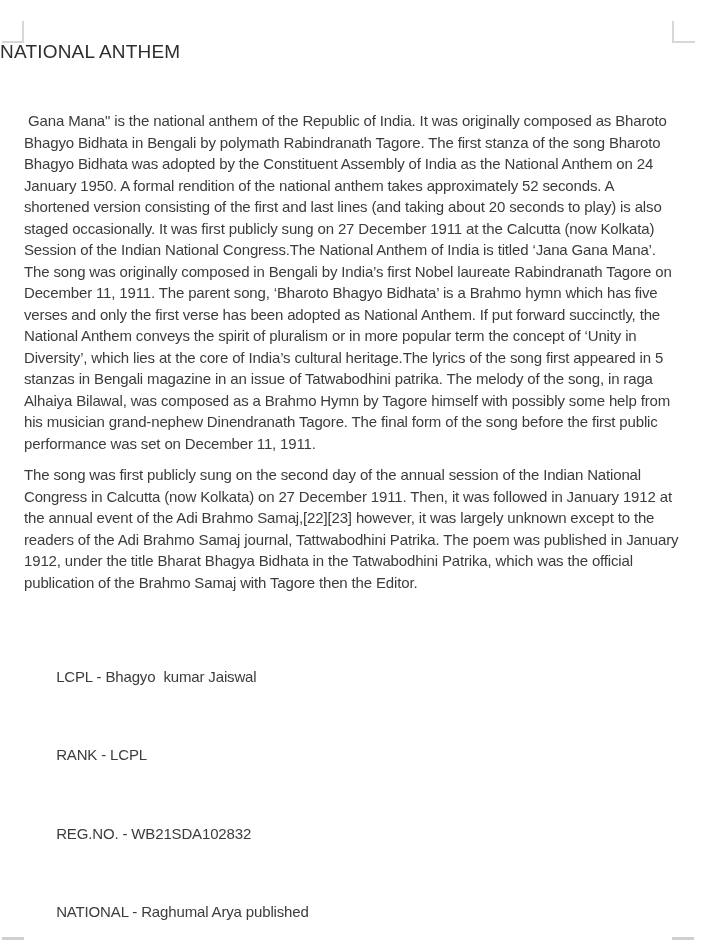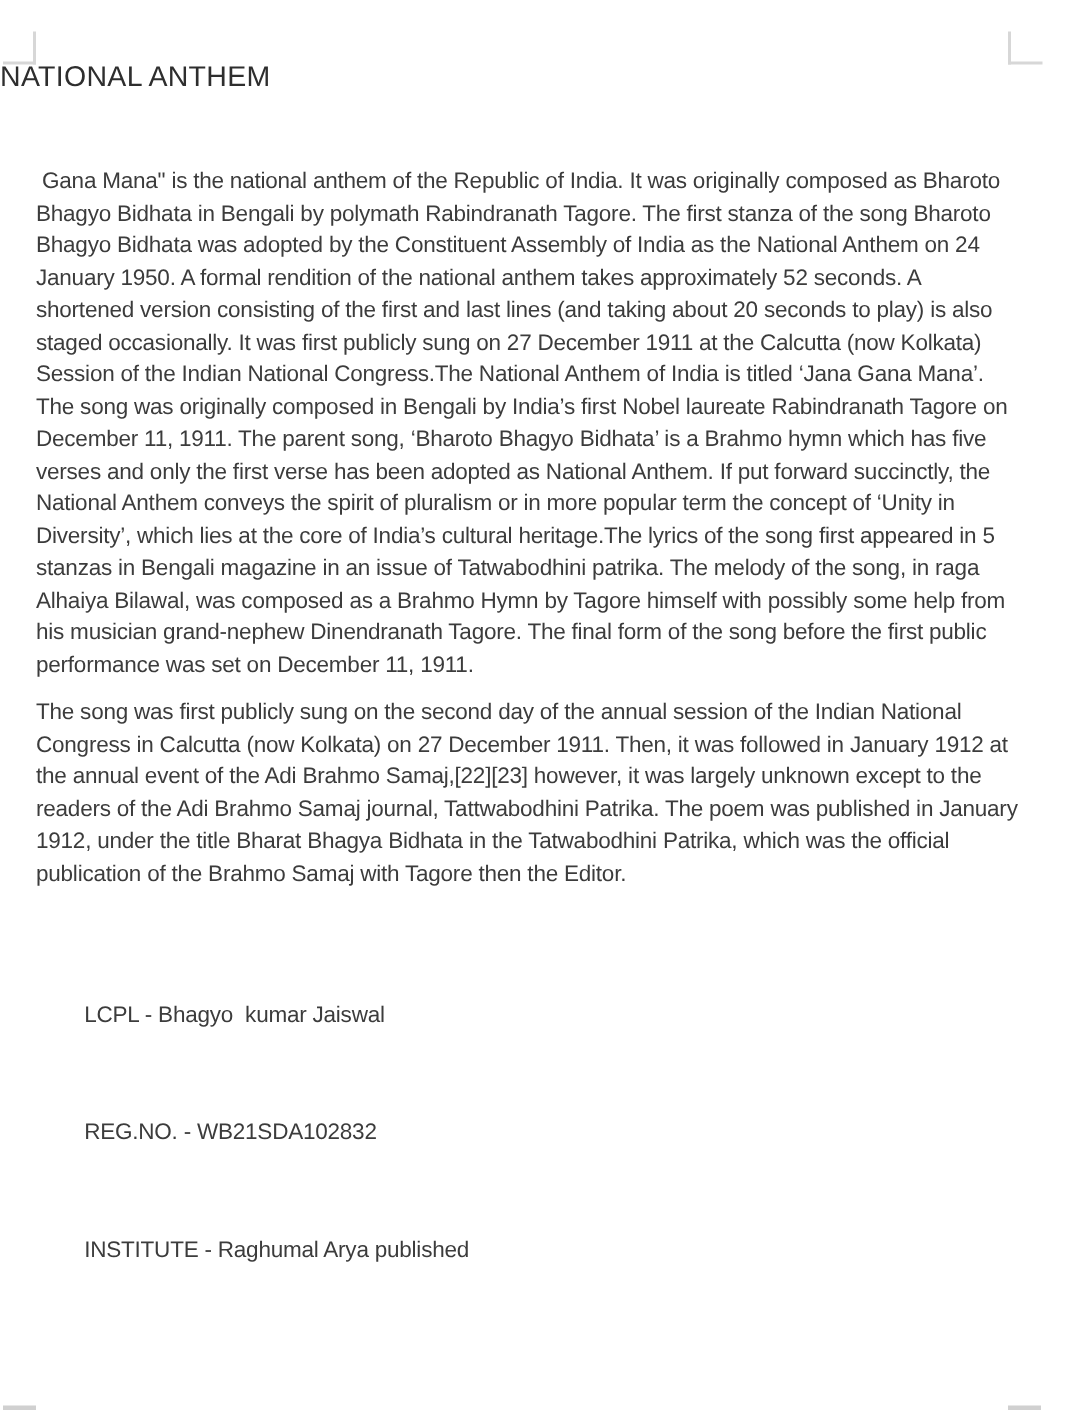--- a/index.html
+++ b/index.html
@@ -90,24 +90,27 @@
     <p class="para"> Gana Mana" is the national anthem of the Republic of India. It was originally composed as Bharoto Bhagyo Bidhata in Bengali by polymath Rabindranath Tagore. The first stanza of the song Bharoto Bhagyo Bidhata was adopted by the Constituent Assembly of India as the National Anthem on 24 January 1950. A formal rendition of the national anthem takes approximately 52 seconds. A shortened version consisting of the first and last lines (and taking about 20 seconds to play) is also staged occasionally. It was first publicly sung on 27 December 1911 at the Calcutta (now Kolkata) Session of the Indian National Congress.The National Anthem of India is titled ‘Jana Gana Mana’. The song was originally composed in Bengali by India’s first Nobel laureate Rabindranath Tagore on December 11, 1911. The parent song, ‘Bharoto Bhagyo Bidhata’ is a Brahmo hymn which has five verses and only the first verse has been adopted as National Anthem. If put forward succinctly, the National Anthem conveys the spirit of pluralism or in more popular term the concept of ‘Unity in Diversity’, which lies at the core of India’s cultural heritage.The lyrics of the song first appeared in 5 stanzas in Bengali magazine in an issue of Tatwabodhini patrika. The melody of the song, in raga Alhaiya Bilawal, was composed as a Brahmo Hymn by Tagore himself with possibly some help from his musician grand-nephew Dinendranath Tagore. The final form of the song before the first public performance was set on December 11, 1911.</p>
 
     <p class="para">The song was first publicly sung on the second day of the annual session of the Indian National Congress in Calcutta (now Kolkata) on 27 December 1911. Then, it was followed in January 1912 at the annual event of the Adi Brahmo Samaj,[22][23] however, it was largely unknown except to the readers of the Adi Brahmo Samaj journal, Tattwabodhini Patrika. The poem was published in January 1912, under the title Bharat Bhagya Bidhata in the Tatwabodhini Patrika, which was the official publication of the Brahmo Samaj with Tagore then the Editor.</p>
 
     <div class="details">
 
       <div class="detail-row">
         <span class="detail-label">LCPL</span><span class="detail-sep"> - </span><span class="detail-value">Bhagyo  kumar Jaiswal</span>
       </div>
 
+      <div class="detail-row">
+        <span class="detail-label">RANK</span><span class="detail-sep"> - </span><span class="detail-value">LCPL</span>
+      </div>
 
       <div class="detail-row">
         <span class="detail-label">REG.NO.</span><span class="detail-sep"> - </span><span class="detail-value">WB21SDA102832</span>
       </div>
 
       <div class="detail-row">
-        <span class="detail-label">INSTITUTE</span><span class="detail-sep"> - </span><span class="detail-value">Raghumal Arya published</span>
+        <span class="detail-label">NATIONAL</span><span class="detail-sep"> - </span><span class="detail-value">Raghumal Arya published</span>
       </div>
 
     </div>
   </div>
 </div>
 
 </body></html>

